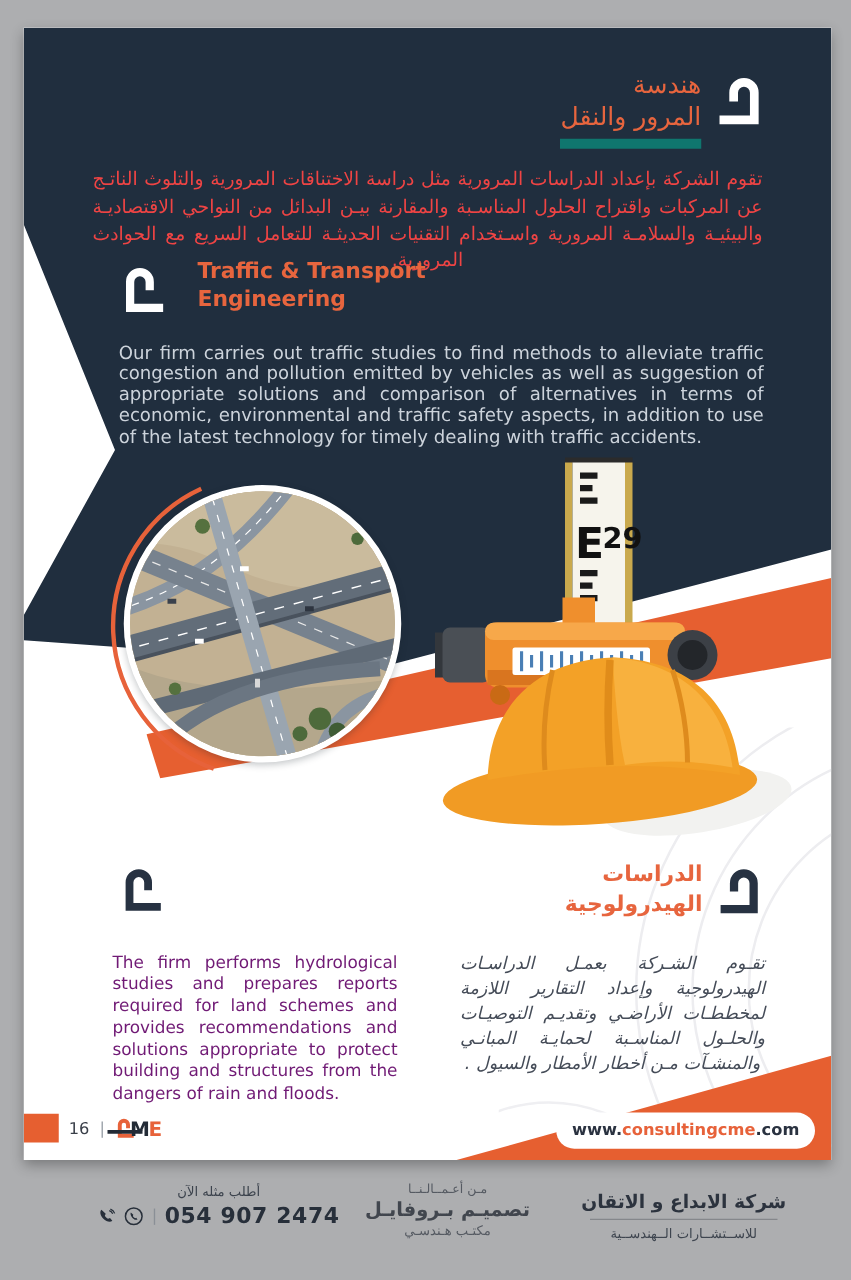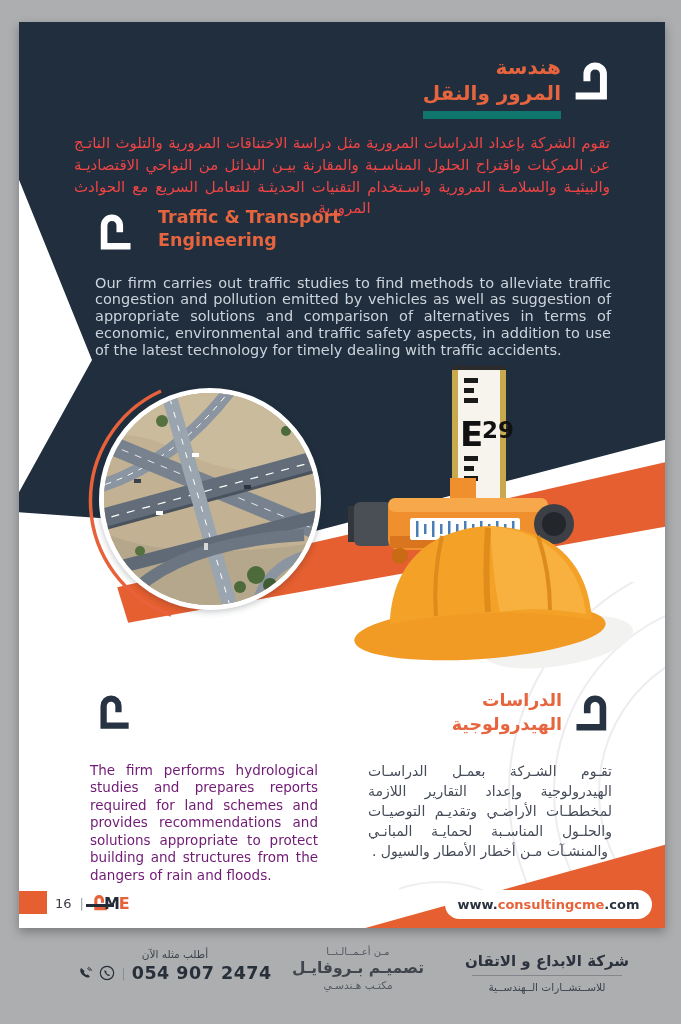--- a/index.html
+++ b/index.html
@@ -14,36 +14,36 @@
       clip-path:polygon(15.2% 62.4%,100% 48.6%,100% 55.7%,16.9% 66.3%);}
   .orange-corner{position:absolute;inset:0;background:#e65f30;
       clip-path:polygon(53.6% 100%,100% 90.8%,100% 100%);}
   .contours{position:absolute;left:380px;top:560px;width:266px;height:346px;pointer-events:none;}
   
   .photo-circle{position:absolute;left:80px;top:366px;width:222px;height:222px;border-radius:50%;
       border:5px solid #ffffff;overflow:hidden;background:#bfb193;box-shadow:0 2px 6px rgba(20,30,40,.25);}
   .arc-svg{position:absolute;left:63px;top:349px;width:260px;height:260px;}
   .equipment{position:absolute;left:321px;top:338px;width:330px;height:330px;}
   .head-ar-top{position:absolute;top:32px;right:52px;display:flex;flex-direction:row;align-items:flex-start;gap:12px;direction:rtl;}
-  .head-ar-top .txt{text-align:right;color:#e7653e;font-weight:bold;font-size:20px;line-height:26px;}
+  .head-ar-top .txt{text-align:right;color:#e7653e;font-weight:normal;font-size:20px;line-height:26px;}
   .head-ar-top .u2{display:inline-block;border-bottom:8px solid #0f766e;padding-bottom:5px;}
   .para-ar-top{position:absolute;top:96px;left:55px;right:55px;color:#ef4444;font-size:15px;line-height:21.8px;
       text-align:justify;text-align-last:center;direction:rtl;}
   .head-en{position:absolute;display:flex;align-items:flex-start;gap:25px;}
   .head-en .txt{color:#e7653e;font-weight:bold;font-size:17.5px;line-height:23px;}
   .head-traffic{left:76px;top:184px;}
   .para-en-top{position:absolute;left:76px;right:54px;top:238px;color:#ccd3db;font-size:14.5px;line-height:16.8px;
       text-align:justify;}
   .head-hydro-en{left:76px;top:666px;}
   .para-hydro-en{position:absolute;left:71px;top:726px;width:228px;color:#701a75;font-size:13.5px;line-height:17.6px;
       text-align:justify;}
   .head-ar-hydro{position:absolute;top:666px;right:53px;display:flex;align-items:flex-start;gap:12px;direction:rtl;}
   .head-ar-hydro .txt{text-align:right;color:#e7653e;font-weight:bold;font-size:17.5px;line-height:24px;}
   .para-hydro-ar{position:absolute;right:53px;top:726px;width:244px;color:#454c58;font-size:14px;line-height:19.9px;
-      text-align:justify;text-align-last:center;direction:rtl;}
+      text-align:justify;text-align-last:center;direction:rtl;font-style:italic;}
   
   .pn-square{position:absolute;left:0;top:869px;width:28px;height:23px;background:#e65f30;}
   .pn-row{position:absolute;left:36px;top:869px;display:flex;align-items:center;gap:8px;height:24px;}
   .pn-num{font-size:13px;color:#3a3f49;}
   .pn-div{font-size:13px;color:#9aa0a8;}
   .cme-logo{position:relative;display:flex;align-items:center;height:24px;}
   .cme-strike{position:absolute;left:-6px;top:13px;width:28px;height:2.5px;background:#232b36;}
   .cme-m{font-size:16px;font-weight:900;color:#232b36;margin-left:-4px;letter-spacing:-1px;}
   .cme-e{font-size:16px;font-weight:900;color:#e7623a;margin-left:0px;}
   .site-pill{position:absolute;left:426px;top:868px;width:207px;height:29px;background:#ffffff;border-radius:15px;

